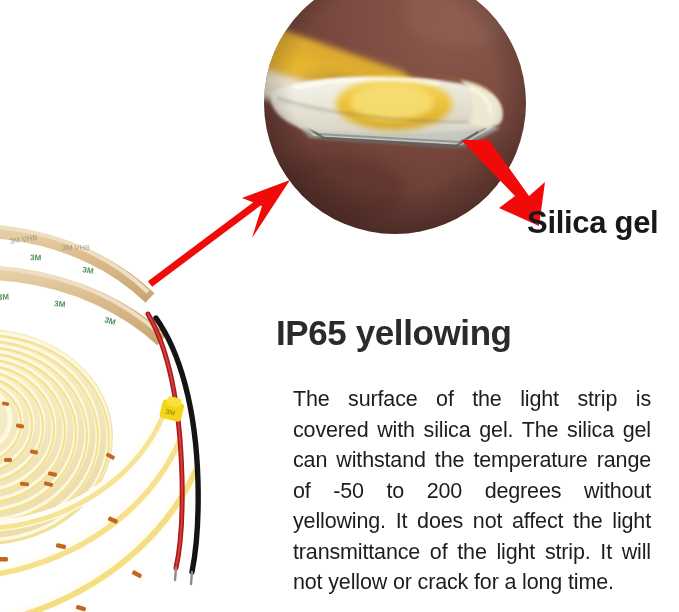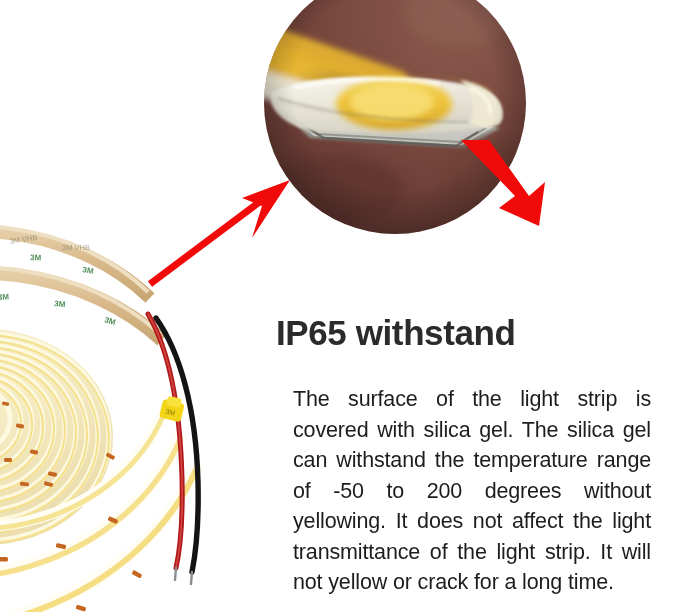--- a/index.html
+++ b/index.html
@@ -306,20 +306,21 @@
       <path d="M 140 4 L 92 22 L 112 30 L 102 62 Z"></path>
     </g>
   </svg>
 
   <svg class="arrow-svg" style="left:455px;top:138px;width:100px;height:92px" viewBox="0 0 100 92">
     <g fill="#f00a0a">
       <path d="M 6 2 L 34 2 L 74 58 L 90 44 L 84 88 L 44 70 L 60 58 Z"></path>
     </g>
   </svg>
 
-
-  <div id="heading">IP65 withstand</div>
+  <div id="silica-label">Silica gel</div>
+
+  <div id="heading">IP65 yellowing</div>
 
   <div id="bodytext">
     <p>The surface of the light strip is covered with silica gel. The silica gel can withstand the temperature range of -50 to 200 degrees without yellowing. It does not affect the light transmittance of the light strip. It will not yellow or crack for a long time.</p>
   </div>
 
 </div>
 
 </body></html>

